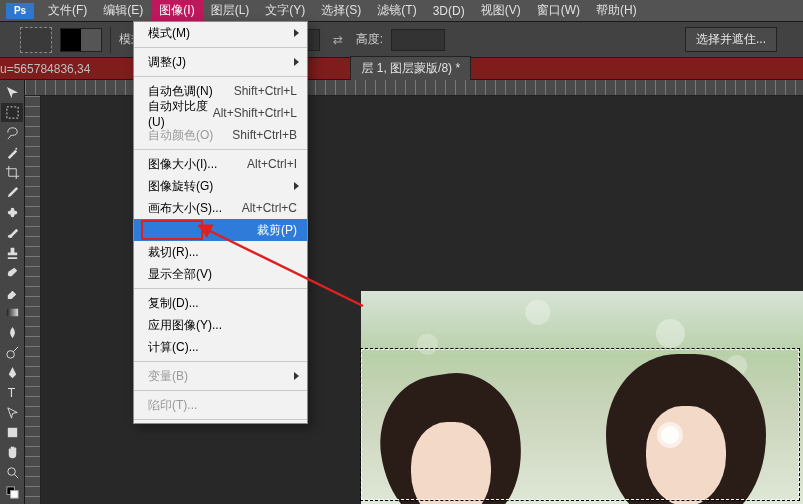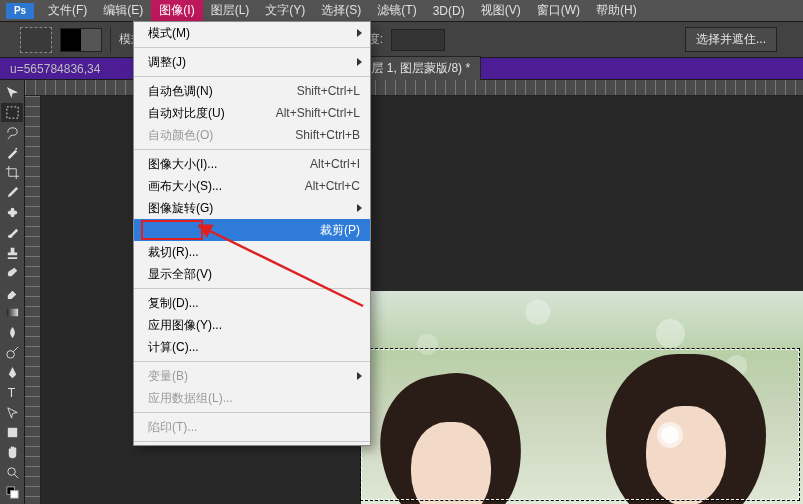--- a/index.html
+++ b/index.html
@@ -68,23 +68,22 @@
     width:20px; height:20px; display:flex; align-items:center; justify-content:center;
     color:#aaa;
   }
   .optbar .btn {
     background:#4a4a4a; border:1px solid #222; color:#e6e6e6; padding:3px 10px;
     font-size:12px; margin-left:auto; margin-right:6px;
   }
   
   .tabbar {
     height: 22px;
-    background: #4c1d95;
+    background: #7f1d1d;
     display: flex; align-items: center;
-    padding-left: 10px;
     font-size: 12px;
     color: #ddd;
     border-bottom: 1px solid #1a1a1a;
   }
   .tabbar .coord { color:#bdbdbd; }
   .tabbar .doctab {
     margin-left: 260px;
     background:#4b4b4b; padding:3px 10px; border:1px solid #222;
     color:#e2e2e2;
   }
@@ -156,21 +155,21 @@
   .bokeh {
     position:absolute; inset:0;
     background:
       radial-gradient(circle at 70% 20%, rgba(255,255,255,.35) 0 14px, transparent 15px),
       radial-gradient(circle at 85% 35%, rgba(255,255,255,.28) 0 10px, transparent 11px),
       radial-gradient(circle at 40% 10%, rgba(255,255,255,.3) 0 12px, transparent 13px),
       radial-gradient(circle at 15% 25%, rgba(255,255,255,.25) 0 10px, transparent 11px);
   }
   
   .dropdown {
-    position:absolute; left:133px; top:21px; width:238px;
+    position:absolute; left:133px; top:21px; width:175px;
     background:#f2f2f2; border:1px solid #8a8a8a;
     box-shadow: 4px 4px 10px rgba(0,0,0,.35);
     color:#000; font-size:12px;
     z-index:50;
   }
   .dropdown .row {
     height:22px; display:flex; align-items:center; padding:0 10px 0 14px;
     justify-content:space-between; position:relative;
   }
   .dropdown .row .lab {}
@@ -399,26 +398,26 @@
     <div class="row disabled">
       <span class="lab">自动颜色(O)</span>
       <span class="sc">Shift+Ctrl+B</span>
     </div>
     <hr>
     <div class="row">
       <span class="lab">图像大小(I)...</span>
       <span class="sc">Alt+Ctrl+I</span>
     </div>
     <div class="row">
+      <span class="lab">图像旋转(G)</span>
+      <span class="arw"></span>
+    </div>
+    <div class="row">
       <span class="lab">画布大小(S)...</span>
       <span class="sc">Alt+Ctrl+C</span>
-    </div>
-    <div class="row">
-      <span class="lab">图像旋转(G)</span>
-      <span class="arw"></span>
     </div>
     <div class="row highlight">
       <span class="lab">裁剪(P)</span>
     </div>
     <div class="row">
       <span class="lab">裁切(R)...</span>
     </div>
     <div class="row">
       <span class="lab">显示全部(V)</span>
     </div>
@@ -429,23 +428,20 @@
     <div class="row">
       <span class="lab">应用图像(Y)...</span>
     </div>
     <div class="row">
       <span class="lab">计算(C)...</span>
     </div>
     <hr>
     <div class="row disabled">
       <span class="lab">变量(B)</span>
       <span class="arw"></span>
-    </div>
-    <div class="row disabled">
-      <span class="lab">应用数据组(L)...</span>
     </div>
     <hr>
     <div class="row disabled">
       <span class="lab">陷印(T)...</span>
     </div>
     <hr>
   </div>
 
 <div class="redbox"></div>
 <svg class="redarrow" viewBox="0 0 170 90">

